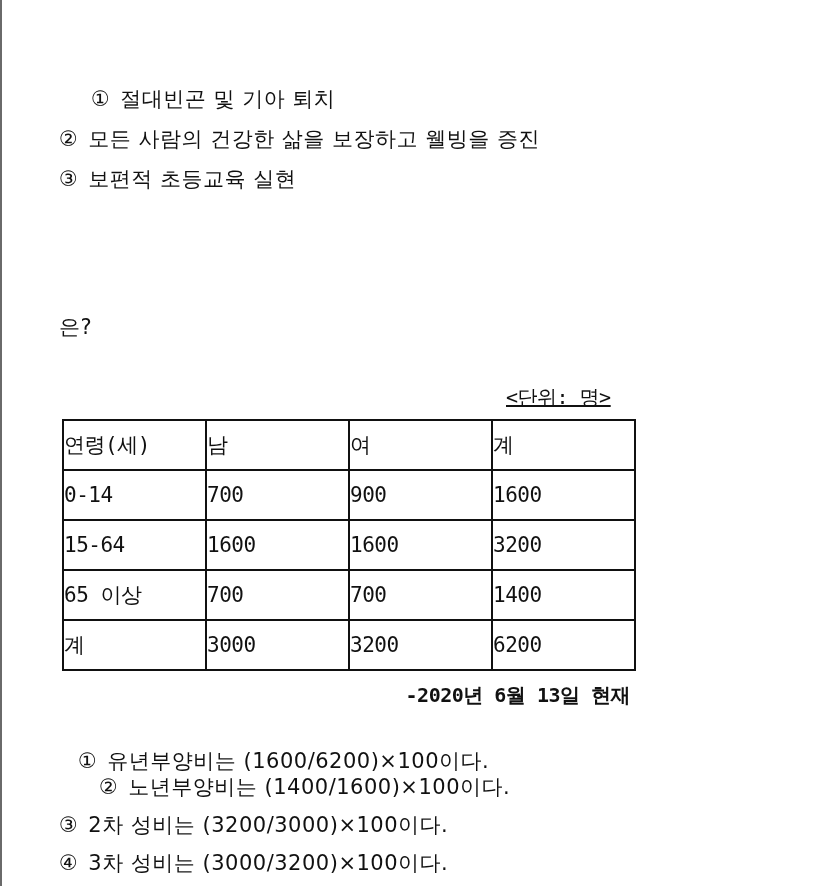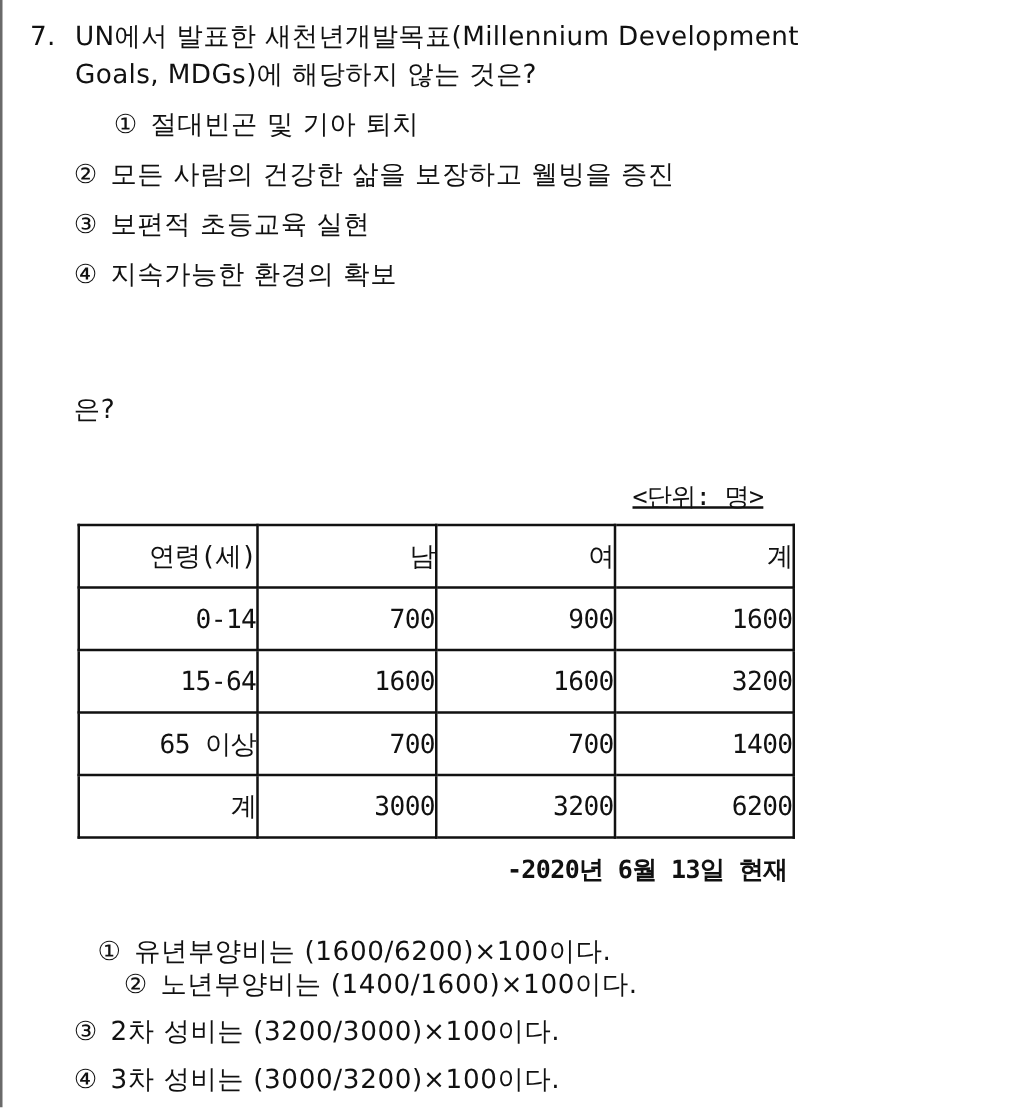--- a/index.html
+++ b/index.html
@@ -72,21 +72,21 @@
     table.pop {
       position: absolute;
       left: 60px;
       top: 419px;
       border-collapse: collapse;
       font-family: "DejaVu Sans Mono", "Liberation Mono", monospace;
       font-size: 21px;
     }
     table.pop td {
       border: 2px solid #111;
-      text-align: right;
+      text-align: left;
       vertical-align: middle;
       height: 48px;
       padding: 0;
       letter-spacing: -0.5px;
     }
     table.pop td.c0 { width: 141px; }
     table.pop td.c1 { width: 141px; }
     table.pop td.c2 { width: 141px; }
     table.pop td.c3 { width: 141px; }
     .source {
@@ -98,38 +98,29 @@
       font-family: "DejaVu Sans Mono", "Liberation Mono", monospace;
       letter-spacing: -0.5px;
       font-weight: bold;
     }
   </style>
 </head>
 <body>
 
 <div class="page">
 
-  <div class="q-stem">
-    <div>
-      <span class="num">7.</span><span>UN에서 발표한 새천년개발목표(Millennium Development</span>
-    </div>
-    <div class="line2">Goals, MDGs)에 해당하지 않는 것은?</div>
-  </div>
 
   <div class="choice" style="top:84px;margin-left:32px;">
     <span class="mark">①</span><span>절대빈곤 및 기아 퇴치</span>
   </div>
   <div class="choice" style="top:164px;">
     <span class="mark">③</span><span>보편적 초등교육 실현</span>
   </div>
   <div class="choice" style="top:124px;">
     <span class="mark">②</span><span>모든 사람의 건강한 삶을 보장하고 웰빙을 증진</span>
-  </div>
-  <div class="choice" style="top:204px;">
-    <span class="mark">④</span><span>지속가능한 환경의 확보</span>
   </div>
 
   <div class="q2-stem">
     <div>은?</div>
   </div>
 
   <div class="unit">&lt;단위: 명&gt;</div>
 
   <table class="pop">
     <tbody>

